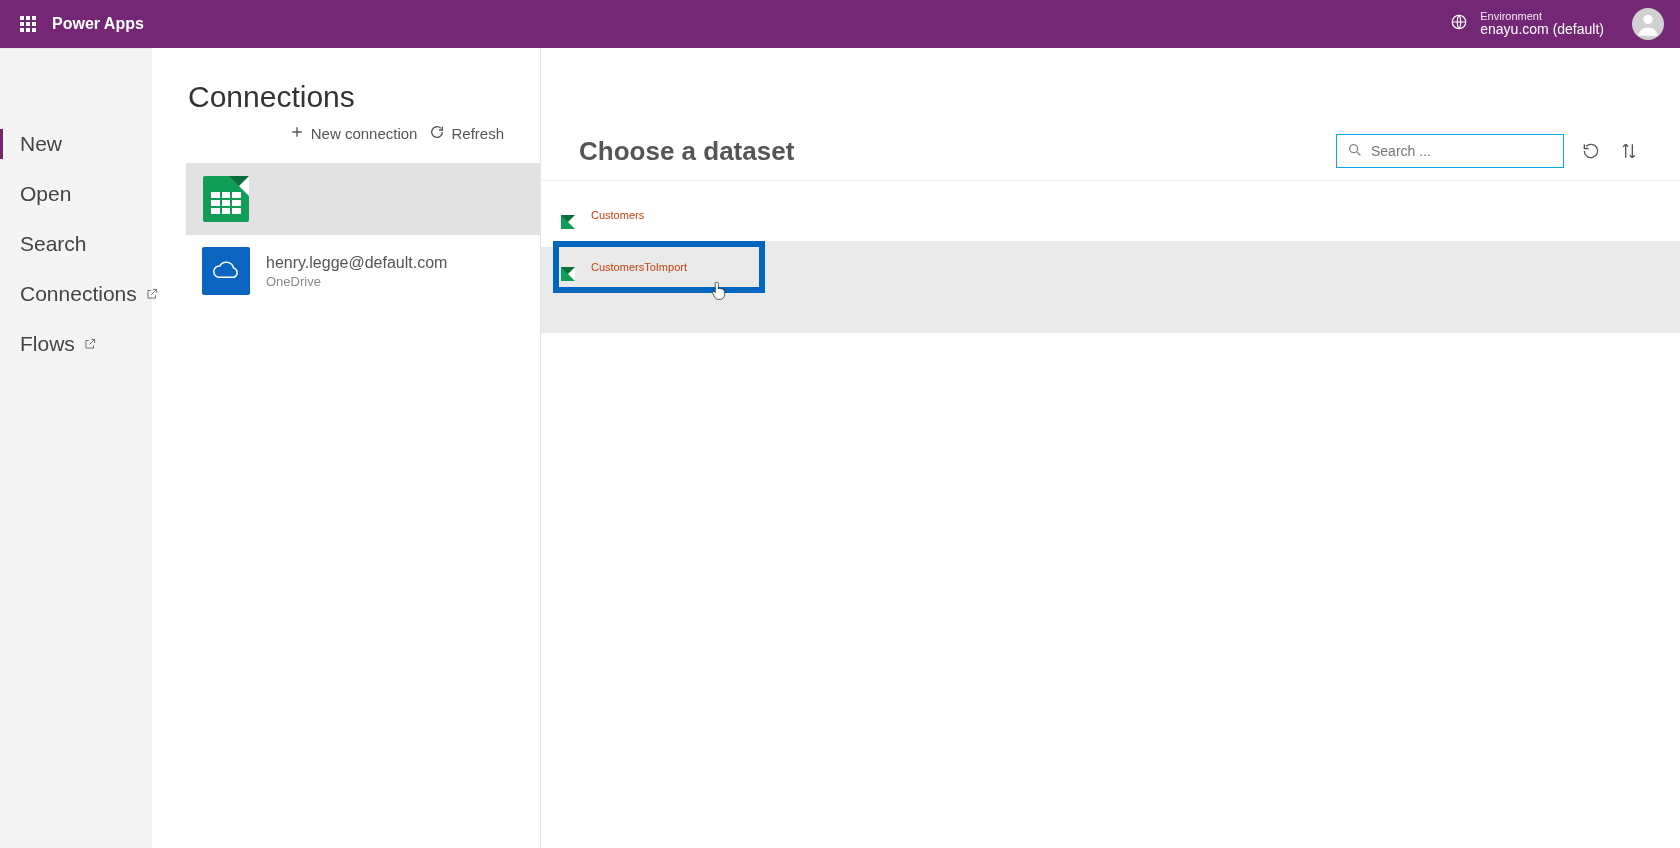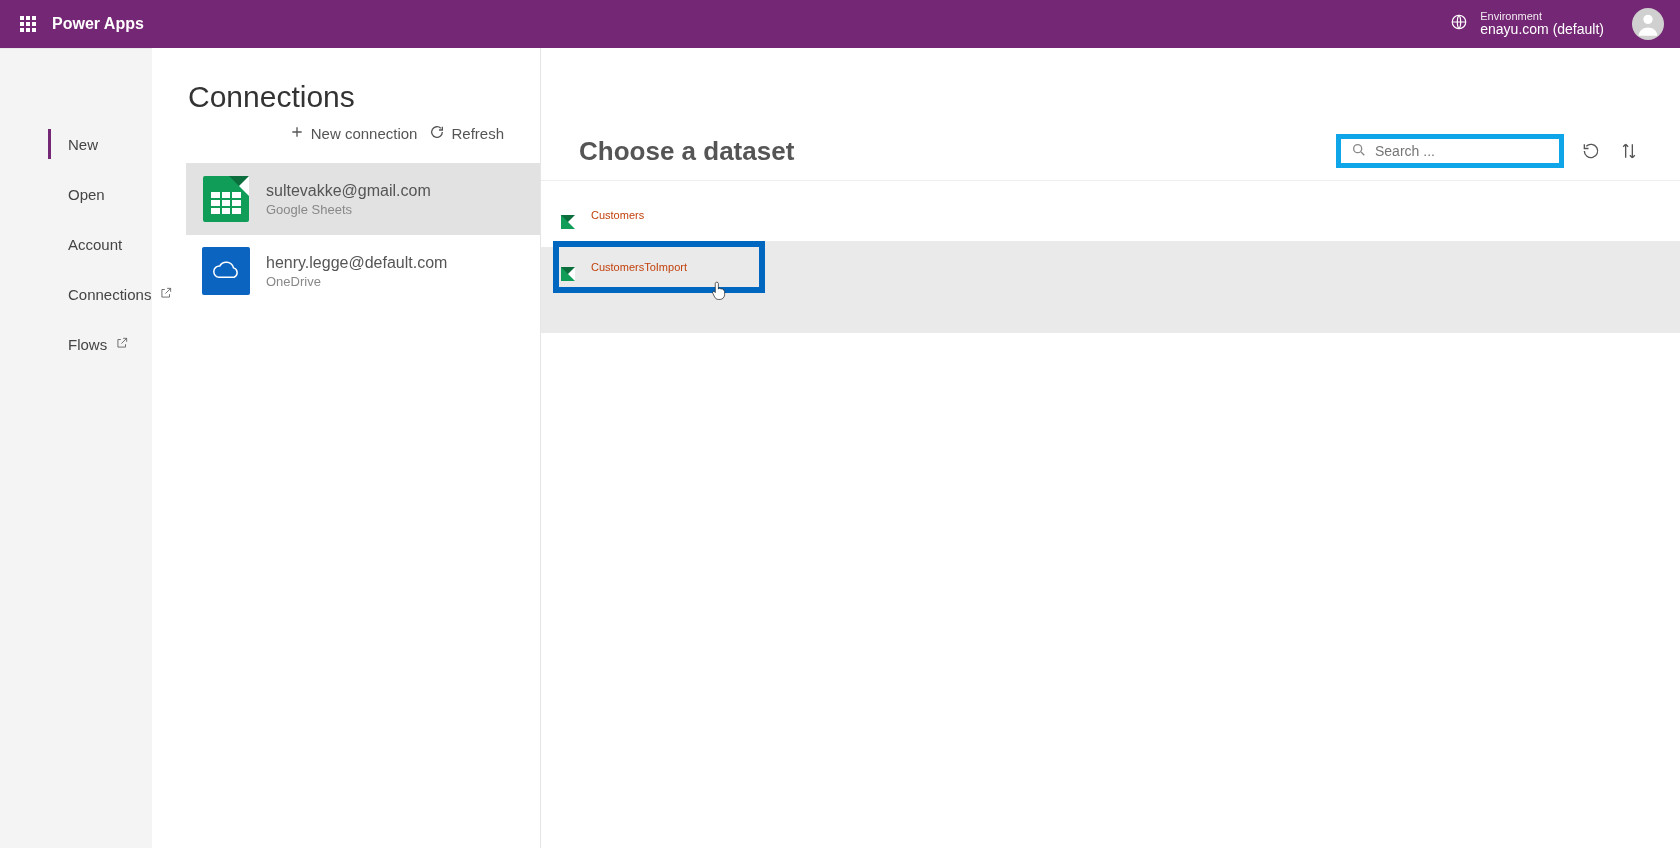--- a/index.html
+++ b/index.html
@@ -54,24 +54,23 @@
     width: 152px;
     background: #f4f4f4;
     border-top: 1px solid #eaeaea;
     padding-top: 70px;
   }
   .side-item {
     position: relative;
     display: flex; align-items: center; gap: 8px;
     padding: 0 20px;
     height: 50px;
-    font-size: 15px;
+    font-size: 21px;
     color: #444;
     cursor: pointer;
-    margin-left: 48px;
   }
   .side-item.active::before {
     content:"";
     position:absolute; left:0; top:10px; bottom:10px;
     width:3px; background:#742774;
   }
   .side-item .ext-icon svg { width:14px; height:14px; stroke:#555; fill:none; stroke-width:1.4; }
 
   
   .mid {
@@ -140,21 +139,21 @@
   }
   .right-row {
     display:flex; align-items:center; justify-content:space-between;
     padding: 54px 40px 12px 38px;
     border-bottom: 1px solid #eee;
   }
   .right-title { font-size: 26px; font-weight:700; color:#555; }
   .right-tools { display:flex; align-items:center; gap:16px; }
   .searchbox {
     display:flex; align-items:center; gap:8px;
-    border:5px solid #0ea5e9; height:34px; width:228px;
+    border:1px solid #0ea5e9; height:34px; width:228px;
     padding:0 10px; color:#888;
   }
   .searchbox input {
     border:none; outline:none; flex:1; font-size:14px; color:#333;
   }
   .searchbox svg { width:16px; height:16px; }
   .icon-btn { width:22px; height:22px; display:flex; align-items:center; justify-content:center; cursor:pointer; }
   .icon-btn svg { width:20px; height:20px; stroke:#555; fill:none; stroke-width:1.6; }
 
   .ds-list { padding: 8px 12px; }
@@ -239,21 +238,21 @@
 <div class="shell">
 
   <div class="sidebar">
     <div class="side-item active">
       <span>New</span>
     </div>
     <div class="side-item">
       <span>Open</span>
     </div>
     <div class="side-item">
-      <span>Account</span>
+      <span>Search</span>
     </div>
     <div class="side-item">
       <span>Connections</span>
       <span class="ext-icon">
         <svg viewBox="0 0 24 24">
             <path d="M14 4h6v6M20 4l-9 9M18 14v5H5V6h5"></path>
           </svg>
       </span>
     </div>
     <div class="side-item">
@@ -299,24 +298,20 @@
                 <span></span>
                 <span></span>
                 <span></span>
                 <span></span>
                 <span></span>
                 <span></span>
                 <span></span>
               </div>
             </div>
         </div>
-        <div class="conn-text">
-          <span class="conn-title">sultevakke@gmail.com</span>
-          <span class="conn-sub">Google Sheets</span>
-        </div>
       </div>
       <div class="conn-item">
         <div class="conn-icon">
           <div class="onedrive">
             <svg viewBox="0 0 48 32">
               <path fill="none" stroke="#fff" stroke-width="2.4" d="M13 26a9 9 0 0 1 1-18 12 12 0 0 1 22 3 8 8 0 0 1 1 15z"></path>
             </svg>
           </div>
         </div>
         <div class="conn-text">

